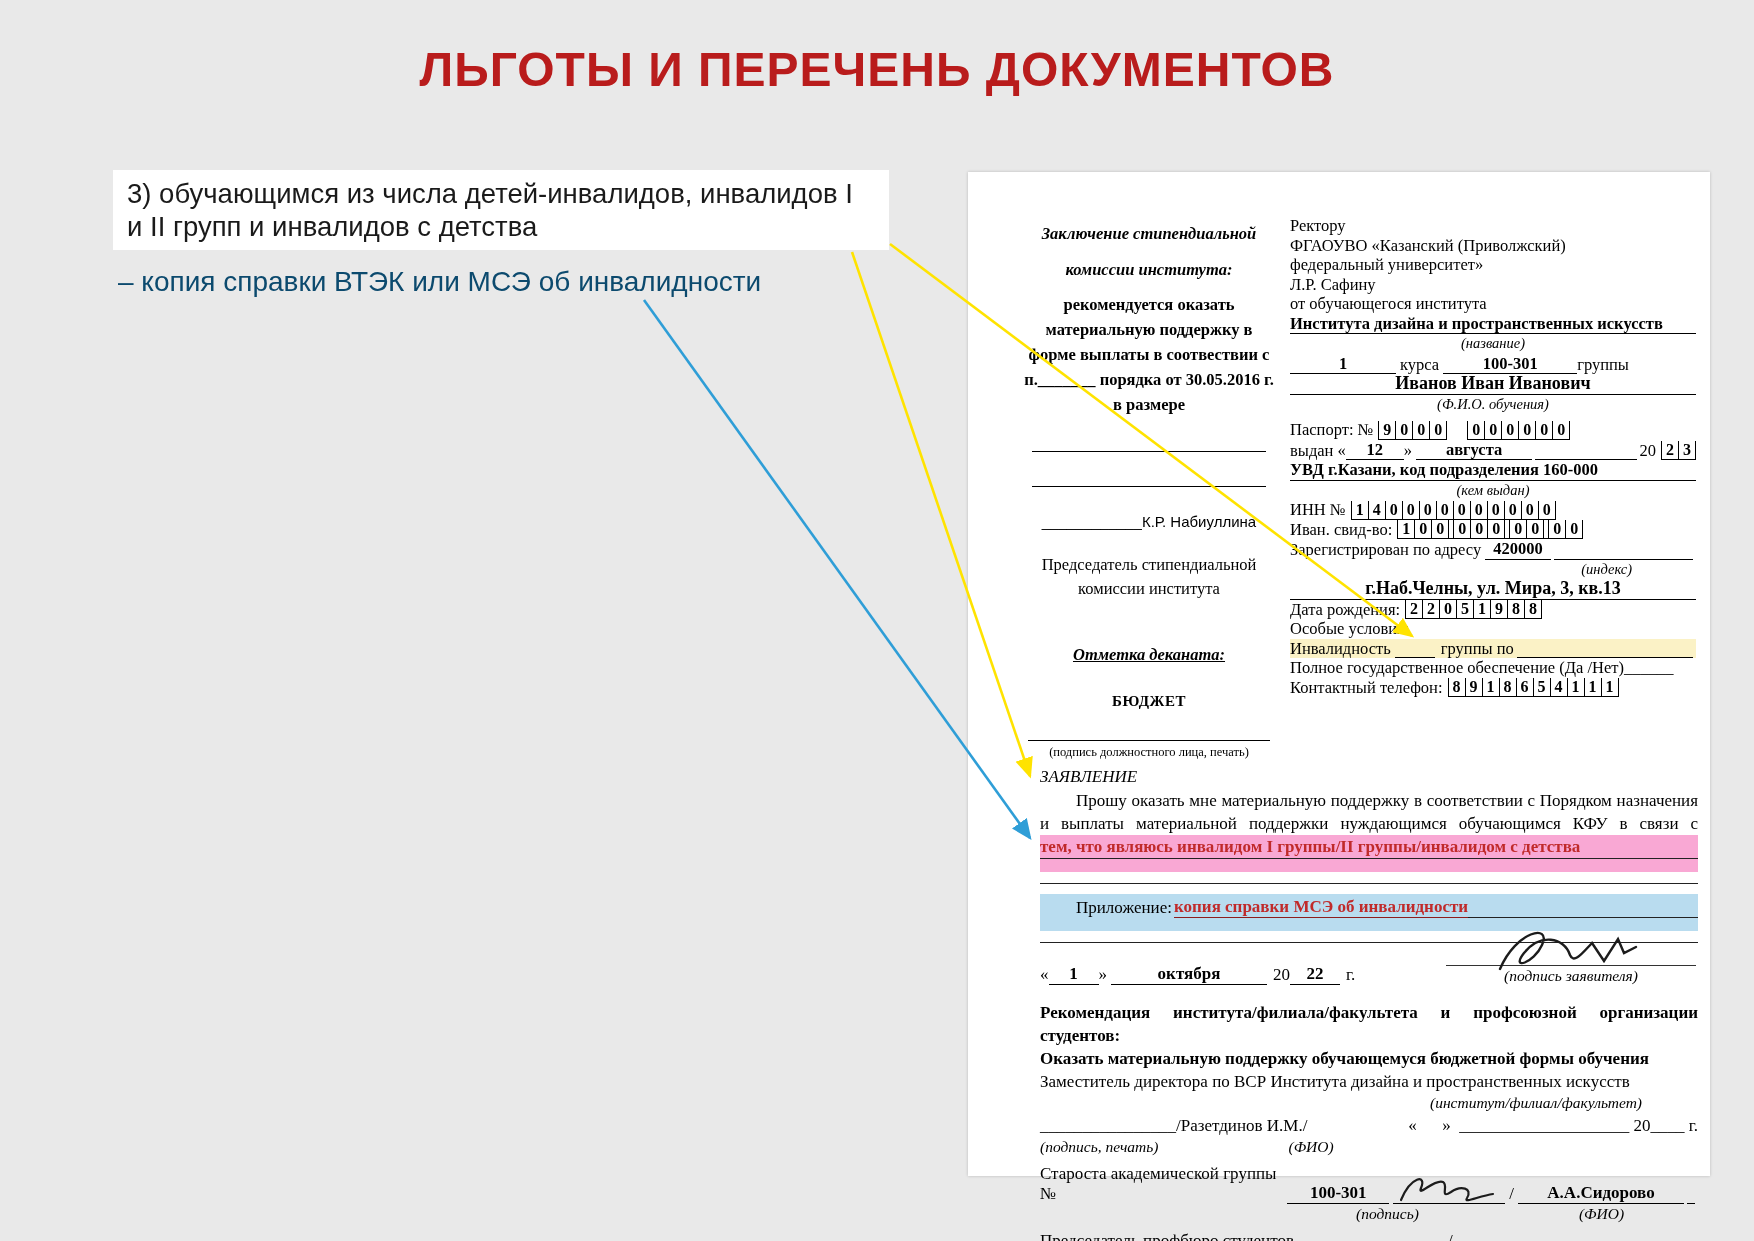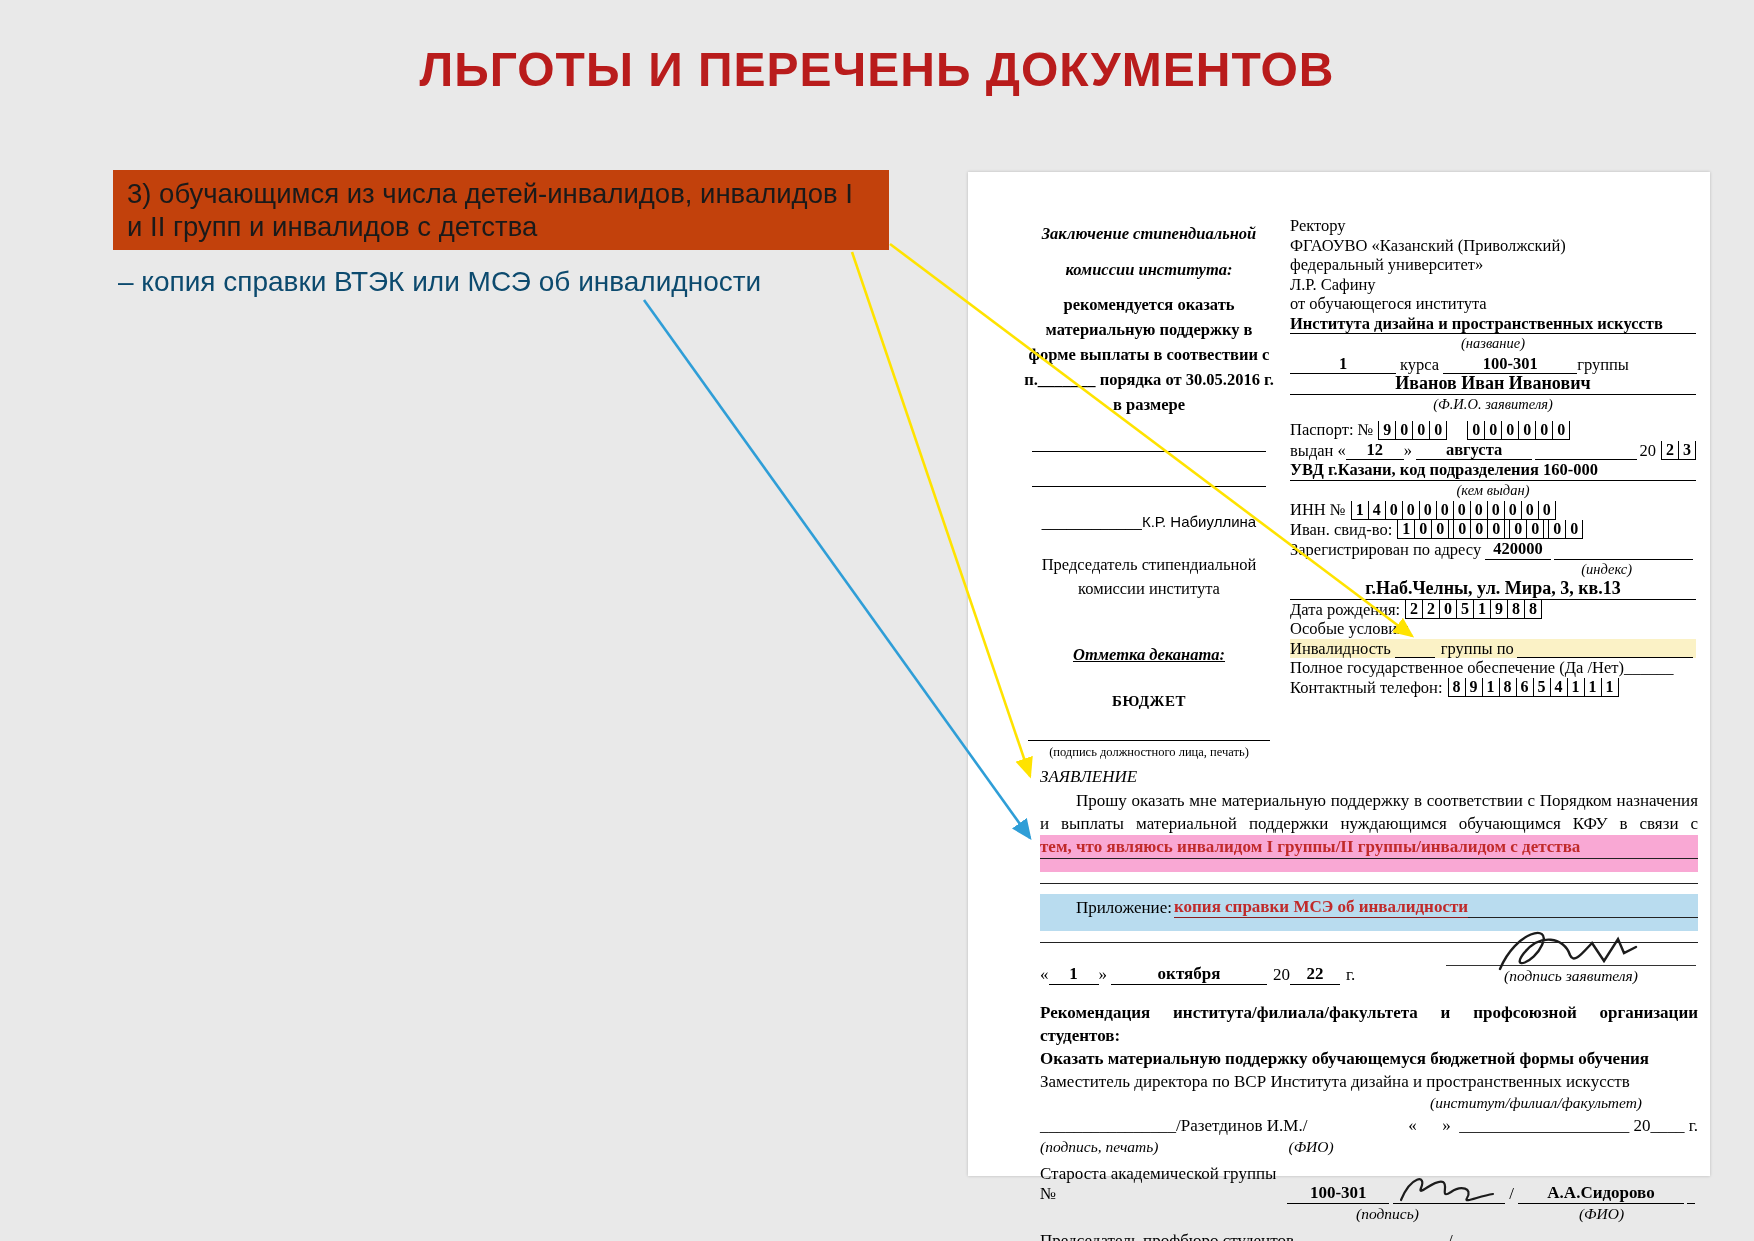--- a/index.html
+++ b/index.html
@@ -5,21 +5,21 @@
   html,body{margin:0;padding:0;}
   body{
     width:1754px;height:1241px;position:relative;overflow:hidden;
     background:#e9e9e9;font-family:"Liberation Sans",sans-serif;color:#111;
   }
   .page-title{
     position:absolute;top:42px;left:0;width:100%;text-align:center;
     font-size:48px;font-weight:bold;letter-spacing:1px;color:#b91c1c;
   }
   .hl-note{
-    position:absolute;left:113px;top:170px;width:748px;background:#c2410c;
+    position:absolute;left:113px;top:170px;width:748px;background:#ffffff;
     padding:7px 14px;font-size:27.5px;line-height:33px;color:#1a1a1a;
   }
   .dash-note{position:absolute;left:118px;top:266px;font-size:28px;color:#0c4a6e;}
 
   
   .doc{
     position:absolute;left:968px;top:172px;width:742px;height:1004px;background:#fff;
     font-family:"Liberation Serif",serif;color:#000;box-shadow:0 0 3px rgba(0,0,0,.2);
   }
   .doc-top{display:flex;padding:44px 14px 0 56px;}
@@ -124,21 +124,21 @@
       <div class="r">от обучающегося института</div>
       <div class="r b u-full">Института дизайна и пространственных искусств</div>
       <div class="r hint">(название)</div>
       <div class="r frow">
         <span class="blb w100">1</span>
         <span class="ml4">курса</span>
         <span class="blb w128 ml4">100-301</span>
         <span>группы</span>
       </div>
       <div class="r b u-full tc fs18">Иванов Иван Иванович</div>
-      <div class="r hint">(Ф.И.О. заявителя)</div>
+      <div class="r hint">(Ф.И.О. обучения)</div>
 
       <div class="r frow mt6">
         <span>Паспорт: №</span>
         <span class="cells">
             <span class="cell">9</span>
             <span class="cell">0</span>
             <span class="cell">0</span>
             <span class="cell">0</span>
           </span>
         <span class="cells gapL">

